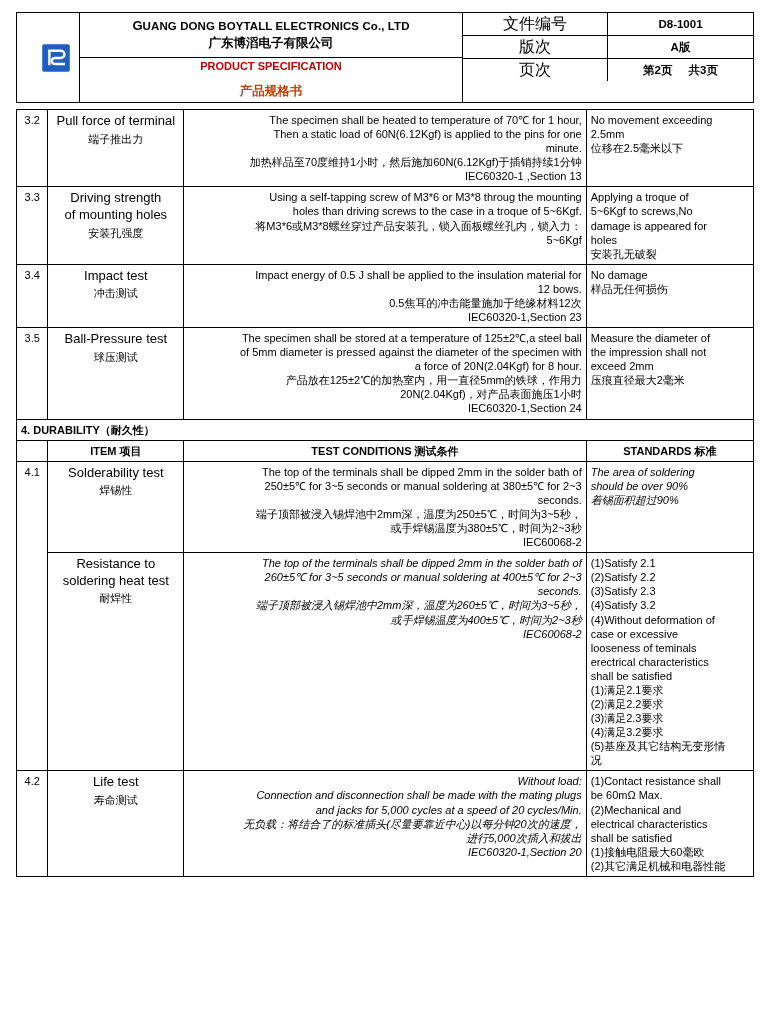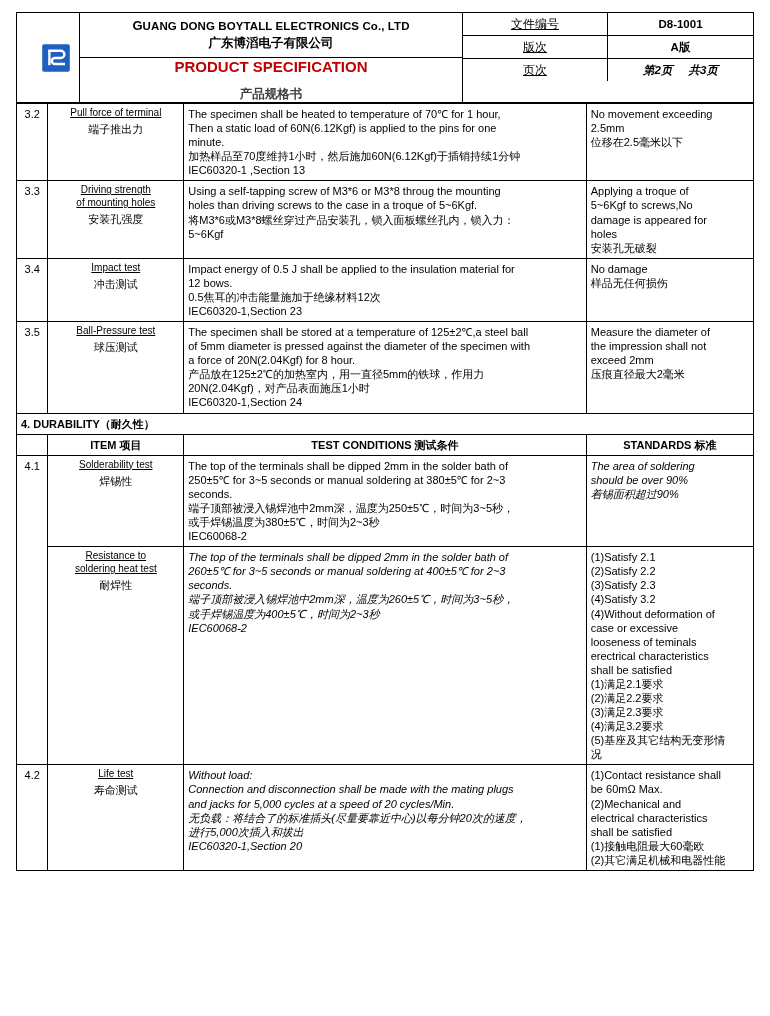--- a/index.html
+++ b/index.html
@@ -68,87 +68,85 @@
     letter-spacing: .1px;
   }
   .company-en .big { font-size: 13px; }
   .company-cn {
     font-size: 12.5px;
     font-weight: bold;
     margin-top: 2px;
     text-align: right;
   }
   .spec-en {
-    font-size: 15px;
+    font-size: 11px;
     font-weight: bold;
     color: #c00000;
   }
   .spec-cn {
     font-size: 12.5px;
     font-weight: bold;
-    color: #404040;
+    color: #c2410c;
     margin-top: 11px;
   }
   .head-right {
     width: 290px;
     flex: none;
     display: flex;
     flex-direction: column;
   }
   .hr-row {
     display: flex;
     height: 22px;
     border-bottom: 1px solid #000;
   }
   .hr-row:last-child { border-bottom: none; }
   .hr-label {
     width: 145px;
     border-right: 1px solid #000;
     display: flex;
     align-items: center;
     justify-content: center;
-    font-size: 12px;
+    font-size: 16px;
     box-sizing: border-box;
-    text-decoration: underline;
   }
   .hr-val {
     flex: 1;
     display: flex;
     align-items: center;
     justify-content: center;
     font-size: 11.5px;
     font-weight: bold;
     box-sizing: border-box;
   }
   .hr-val.pages {
     justify-content: center;
     gap: 16px;
-    font-style: italic;
   }
 
   
   table.doc {
     border-collapse: collapse;
     width: 100%;
-    margin-top: 0;
+    margin-top: 6px;
     table-layout: fixed;
   }
   table.doc td, table.doc th {
     border: 1px solid #000;
     vertical-align: top;
     padding: 3px 4px;
     font-size: 11px;
     line-height: 1.28;
   }
   .c-no    { width: 30px;  text-align: center; vertical-align: middle; }
   .c-item  { width: 130px; text-align: center; vertical-align: middle; }
-  .c-cond  { width: 385px; }
+  .c-cond  { width: 385px; text-align: right; }
   .c-std   { width: 160px; }
 
-  .item-en { font-size: 10px; text-decoration: underline; }
+  .item-en { font-size: 13px; }
   .item-cn { font-size: 11px; margin-top: 2px; }
 
   .cond p, .std p { margin: 0; }
   .cond .cn, .std .cn { }
 
   .section-row td {
     font-size: 11.5px;
     font-weight: bold;
     padding: 4px 6px;
     vertical-align: middle;

